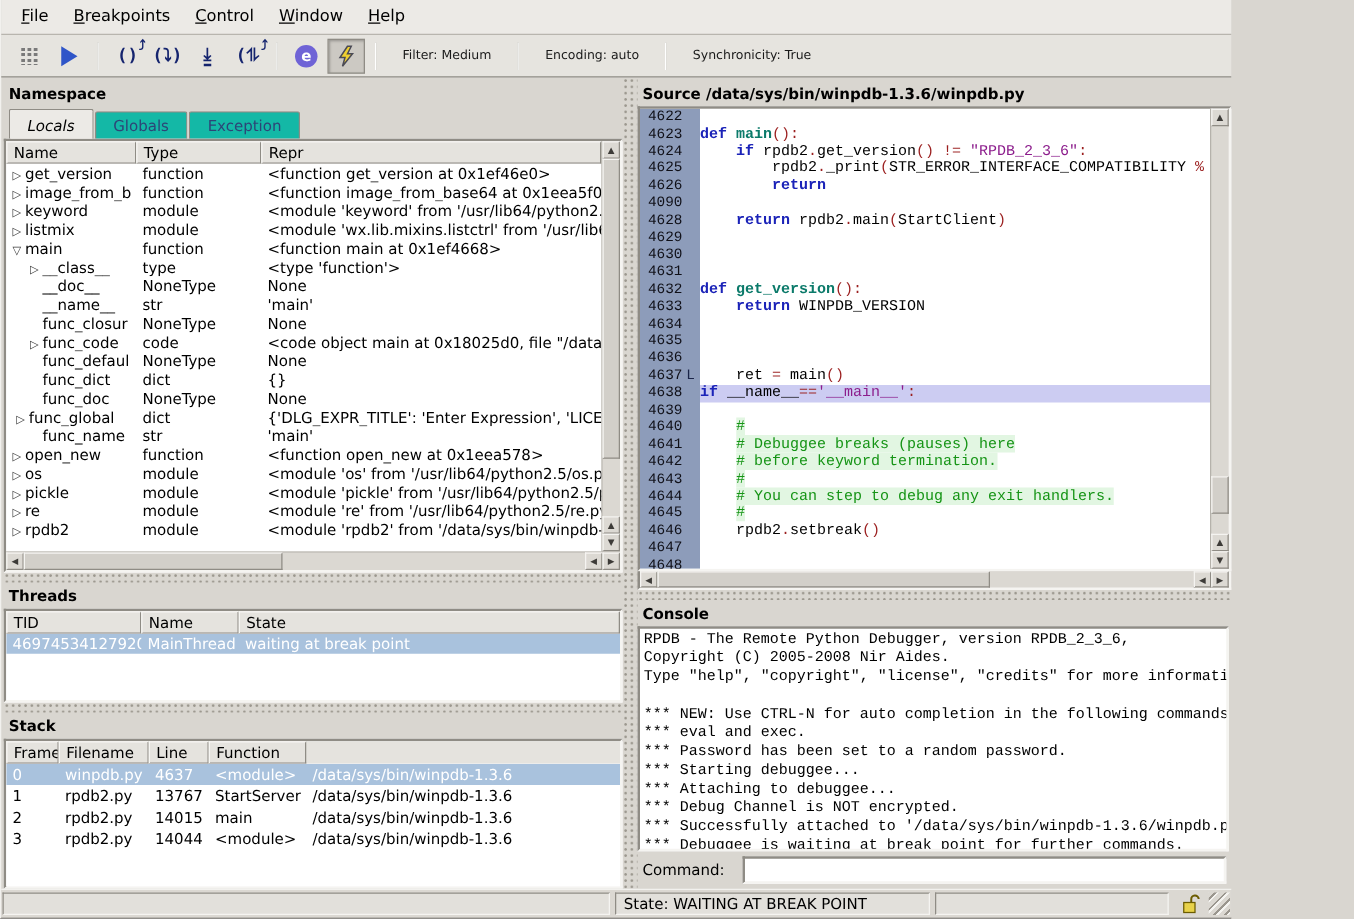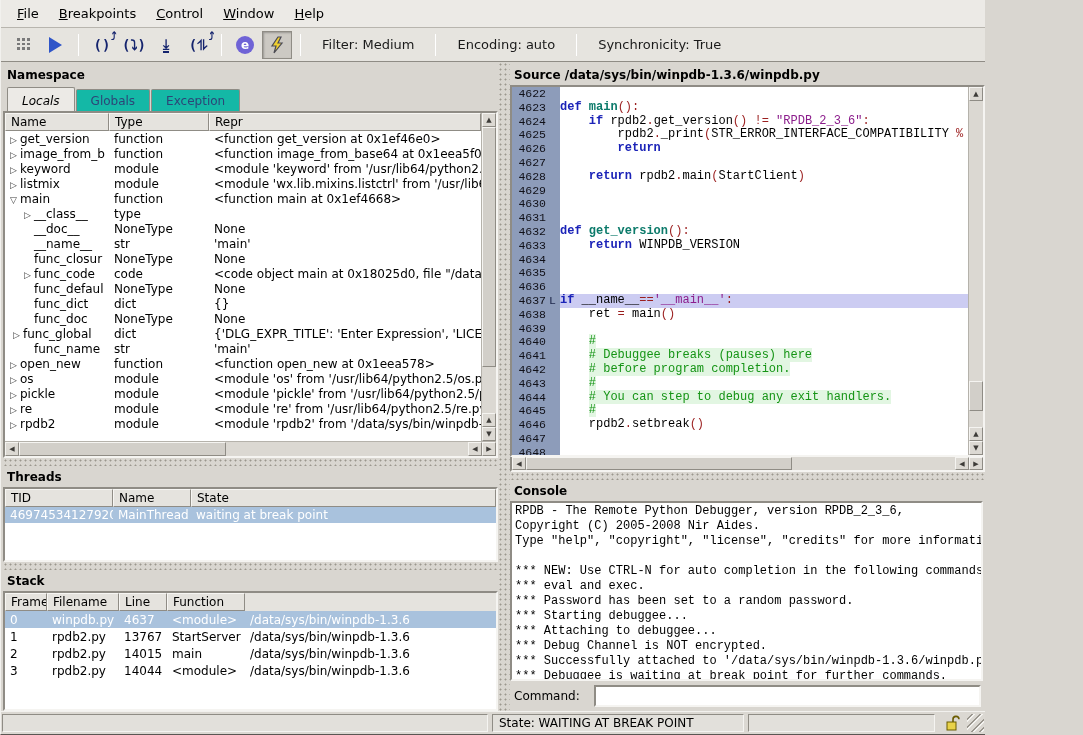--- a/index.html
+++ b/index.html
@@ -10,21 +10,21 @@
   
   .menubar { height:28px; background:#eceae6; display:flex; align-items:center; padding-left:6px; border-bottom:1px solid #b8b5ae; flex:0 0 auto; }
   .menu-item { padding:4px 10px; font-size:13px; cursor:default; }
   .menu-item u { text-decoration:underline; }
 
   
   .toolbar { height:34px; background:#e6e4df; display:flex; align-items:center; padding-left:6px; border-bottom:1px solid #8f8c85; flex:0 0 auto; }
   .tbtn { width:30px; height:28px; display:flex; align-items:center; justify-content:center; margin:0 1px; border:1px solid transparent; }
   .tbtn.pressed { background:#ccc9c3; border:1px solid #8f8c85; box-shadow:inset 1px 1px 2px rgba(0,0,0,.25); }
   .tsep { width:1px; height:22px; background:#a39f98; margin:0 7px; border-right:1px solid #fff; }
-  .tlabel { font-size:13px; color:#1a1a1a; padding:0 14px; white-space:nowrap; }
+  .tlabel { font-size:10px; color:#1a1a1a; padding:0 14px; white-space:nowrap; }
   .icon-pause { display:grid; grid-template-columns:repeat(3,3px); grid-gap:2px; }
   .icon-pause i { width:3px; height:14px; background:
       repeating-linear-gradient(to bottom,#7a7a7a 0 2.5px,transparent 2.5px 4.5px); }
   .icon-play { width:0; height:0; border-left:13px solid #2f55c8; border-top:8px solid transparent; border-bottom:8px solid transparent; }
   .step-ic { font-family:"DejaVu Sans Mono",monospace; font-weight:bold; color:#15246e; font-size:14px; position:relative; line-height:1; }
   .step-ic .arr { position:absolute; font-size:11px; color:#15246e; }
   .icon-e { width:18px; height:18px; border-radius:50%; background:#6f63d6; color:#fff; font-weight:bold; font-size:12px; display:flex; align-items:center; justify-content:center; font-family:"DejaVu Sans",sans-serif; }
 
   
   .main { flex:1 1 auto; display:flex; min-height:0; }
@@ -189,20 +189,21 @@
                     <div class="td" style="flex: 1 1 auto;">&lt;module 'wx.lib.mixins.listctrl' from '/usr/lib64/</div>
                   </div>
                   <div class="trow">
                     <div class="td" style="flex: 0 0 104px; padding-left: 2px;"><span class="arrowg">▽</span>main</div>
                     <div class="td" style="flex: 0 0 100px;">function</div>
                     <div class="td" style="flex: 1 1 auto;">&lt;function main at 0x1ef4668&gt;</div>
                   </div>
                   <div class="trow">
                     <div class="td" style="flex: 0 0 104px; padding-left: 16px;"><span class="arrowg">▷</span>__class__</div>
                     <div class="td" style="flex: 0 0 100px;">type</div>
+                    <div class="td" style="flex: 1 1 auto;">&lt;type 'function'&gt;</div>
                   </div>
                   <div class="trow">
                     <div class="td" style="flex: 0 0 104px; padding-left: 16px;"><span class="arrowg"></span>__doc__</div>
                     <div class="td" style="flex: 0 0 100px;">NoneType</div>
                     <div class="td" style="flex: 1 1 auto;">None</div>
                   </div>
                   <div class="trow">
                     <div class="td" style="flex: 0 0 104px; padding-left: 16px;"><span class="arrowg"></span>__name__</div>
                     <div class="td" style="flex: 0 0 100px;">str</div>
                     <div class="td" style="flex: 1 1 auto;">'main'</div>
@@ -377,21 +378,21 @@
                 </div>
                 <div class="gut-line">
                   <span class="gut-num">4625</span>
                   <span class="gut-mark"></span>
                 </div>
                 <div class="gut-line">
                   <span class="gut-num">4626</span>
                   <span class="gut-mark"></span>
                 </div>
                 <div class="gut-line">
-                  <span class="gut-num">4627</span>
+                  <span class="gut-num">4090</span>
                   <span class="gut-mark"></span>
                 </div>
                 <div class="gut-line">
                   <span class="gut-num">4628</span>
                   <span class="gut-mark"></span>
                 </div>
                 <div class="gut-line">
                   <span class="gut-num">4629</span>
                   <span class="gut-mark"></span>
                 </div>
@@ -481,26 +482,26 @@
                 <div class="cline">&nbsp;</div>
                 <div class="cline"><span class="tk-p">    </span><span class="tk-k">return</span><span class="tk-p"> rpdb2</span><span class="tk-o">.</span><span class="tk-p">main</span><span class="tk-o">(</span><span class="tk-p">StartClient</span><span class="tk-o">)</span></div>
                 <div class="cline">&nbsp;</div>
                 <div class="cline">&nbsp;</div>
                 <div class="cline">&nbsp;</div>
                 <div class="cline"><span class="tk-k">def</span><span class="tk-p"> </span><span class="tk-d">get_version</span><span class="tk-o">():</span></div>
                 <div class="cline"><span class="tk-p">    </span><span class="tk-k">return</span><span class="tk-p"> WINPDB_VERSION</span></div>
                 <div class="cline">&nbsp;</div>
                 <div class="cline">&nbsp;</div>
                 <div class="cline">&nbsp;</div>
+                <div class="cline"><span class="tk-p">    ret </span><span class="tk-o">= </span><span class="tk-p">main</span><span class="tk-o">()</span></div>
                 <div class="cline hl"><span class="tk-k">if</span><span class="tk-p"> __name__</span><span class="tk-o">==</span><span class="tk-s">'__main__'</span><span class="tk-o">:</span></div>
-                <div class="cline"><span class="tk-p">    ret </span><span class="tk-o">= </span><span class="tk-p">main</span><span class="tk-o">()</span></div>
                 <div class="cline">&nbsp;</div>
                 <div class="cline"><span class="tk-p">    </span><span class="tk-c">#</span></div>
                 <div class="cline"><span class="tk-p">    </span><span class="tk-c"># Debuggee breaks (pauses) here</span></div>
-                <div class="cline"><span class="tk-p">    </span><span class="tk-c"># before program completion.</span></div>
+                <div class="cline"><span class="tk-p">    </span><span class="tk-c"># before keyword termination.</span></div>
                 <div class="cline"><span class="tk-p">    </span><span class="tk-c">#</span></div>
                 <div class="cline"><span class="tk-p">    </span><span class="tk-c"># You can step to debug any exit handlers.</span></div>
                 <div class="cline"><span class="tk-p">    </span><span class="tk-c">#</span></div>
                 <div class="cline"><span class="tk-p">    rpdb2</span><span class="tk-o">.</span><span class="tk-p">setbreak</span><span class="tk-o">()</span></div>
                 <div class="cline">&nbsp;</div>
                 <div class="cline">&nbsp;</div>
               </div>
           </div>
           <div class="sb-v">
             <div class="sb-btn">▲</div>

